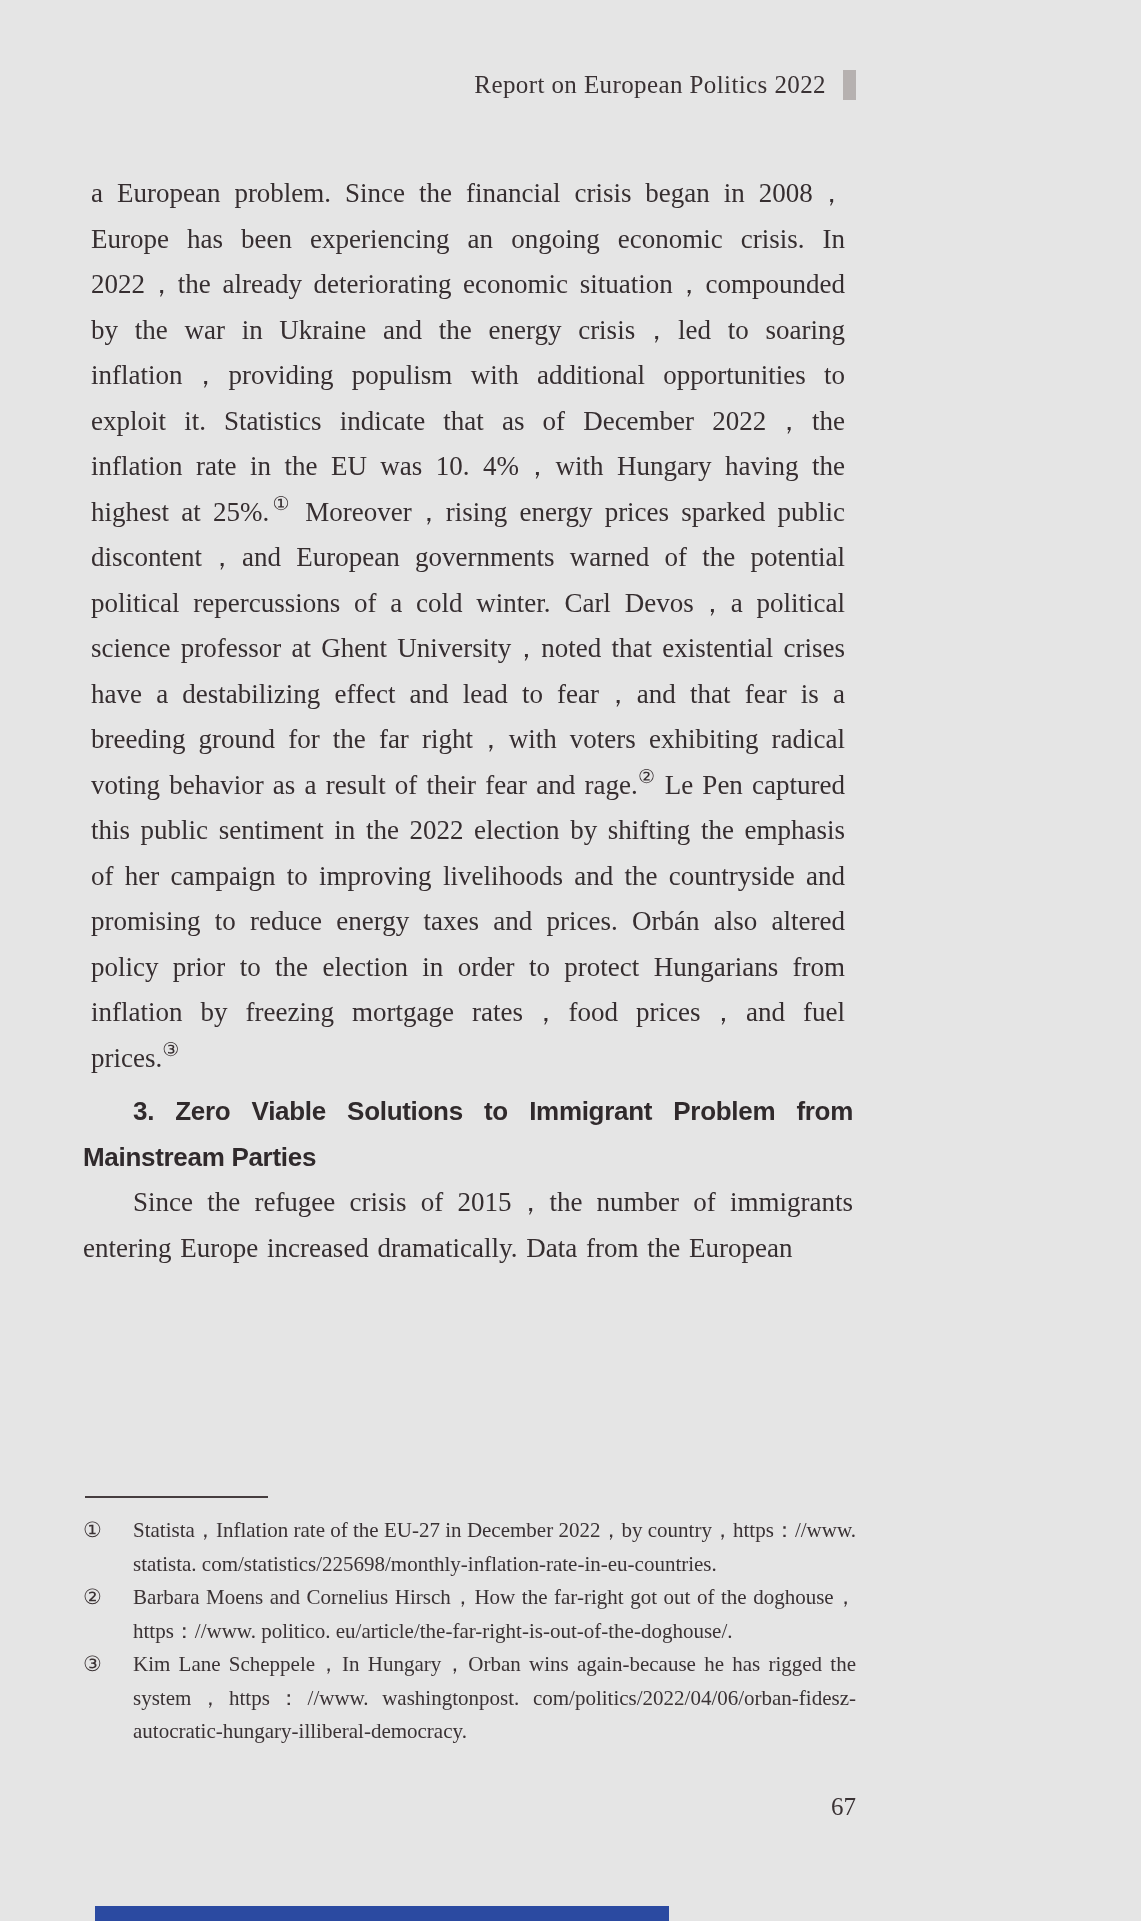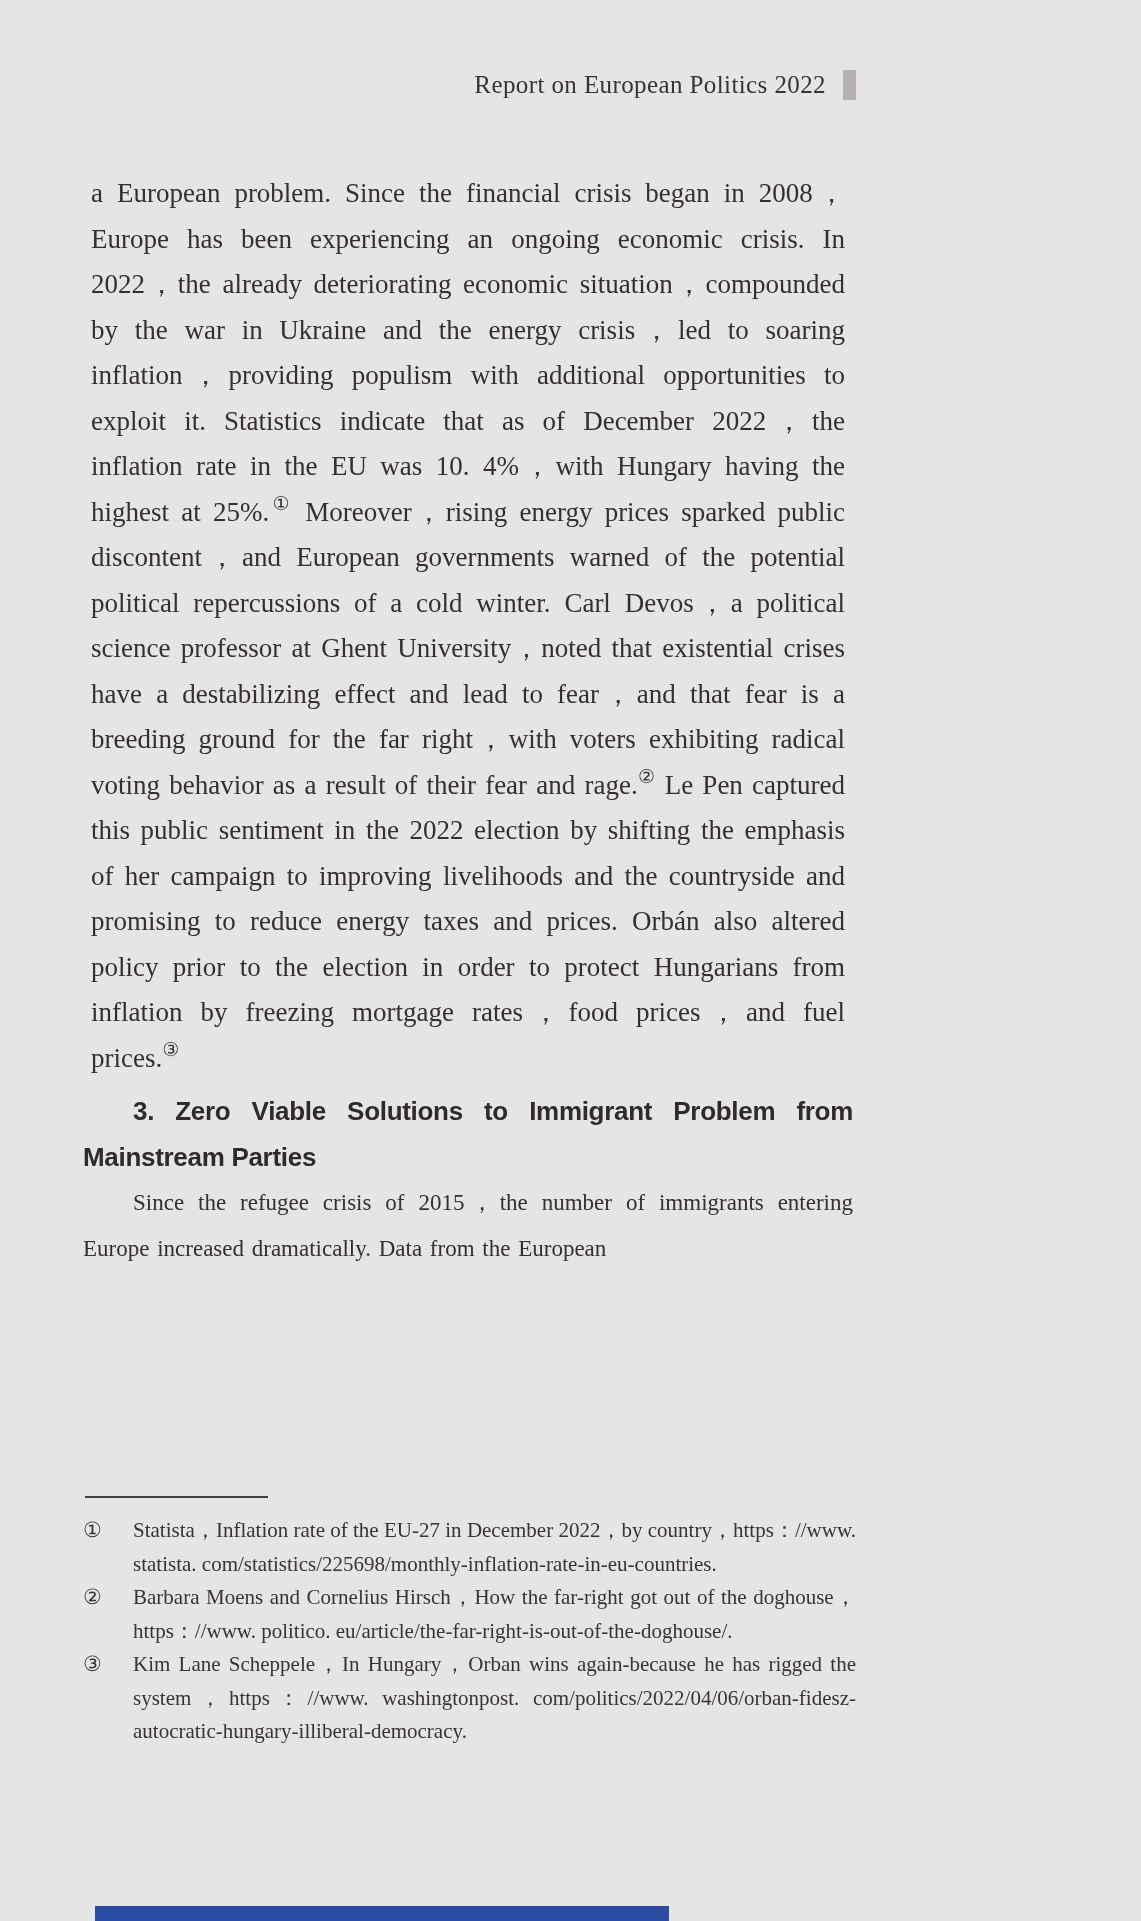--- a/index.html
+++ b/index.html
@@ -28,21 +28,21 @@
     text-align:justify; text-justify:inter-word;
     word-spacing:2px;
   }
   .fn-ref { font-size:19px; line-height:0; vertical-align:11px; }
   .heading {
     margin:0; font-family:"Liberation Sans", sans-serif;
     font-size:26px; line-height:45.5px; letter-spacing:-0.3px;
     text-indent:50px; text-align:justify; color:#302a2c;
   }
   .indent-para {
-    margin:0; font-size:23px; line-height:45.5px;
+    margin:0; font-size:27px; line-height:45.5px;
     text-align:justify; text-justify:inter-word; text-indent:50px;
     word-spacing:2px;
   }
 
   
   .footnotes { position:absolute; top:1496px; left:83px; width:773px; }
   .fn-rule { width:183px; height:2px; background:#463d3f; margin:0 0 16px 2px; }
   .fn-item { display:flex; font-size:21px; line-height:33.5px; color:#3a3234; }
   .fn-marker { flex:none; width:50px; }
   .fn-text { flex:1; text-align:justify; text-justify:inter-word; }
@@ -87,16 +87,17 @@
       <span class="fn-marker">②</span>
       <span class="fn-text">Barbara Moens and Cornelius Hirsch，How the far-right got out of the doghouse，https：//www. politico. eu/article/the-far-right-is-out-of-the-doghouse/.</span>
     </div>
 
     <div class="fn-item">
       <span class="fn-marker">③</span>
       <span class="fn-text">Kim Lane Scheppele，In Hungary，Orban wins again-because he has rigged the system，https：//www. washingtonpost. com/politics/2022/04/06/orban-fidesz-autocratic-hungary-illiberal-democracy.</span>
     </div>
   </div>
 
+  <div class="page-number">67</div>
 
   <div class="bottom-bar"></div>
 
 </div>
 
 </body></html>

